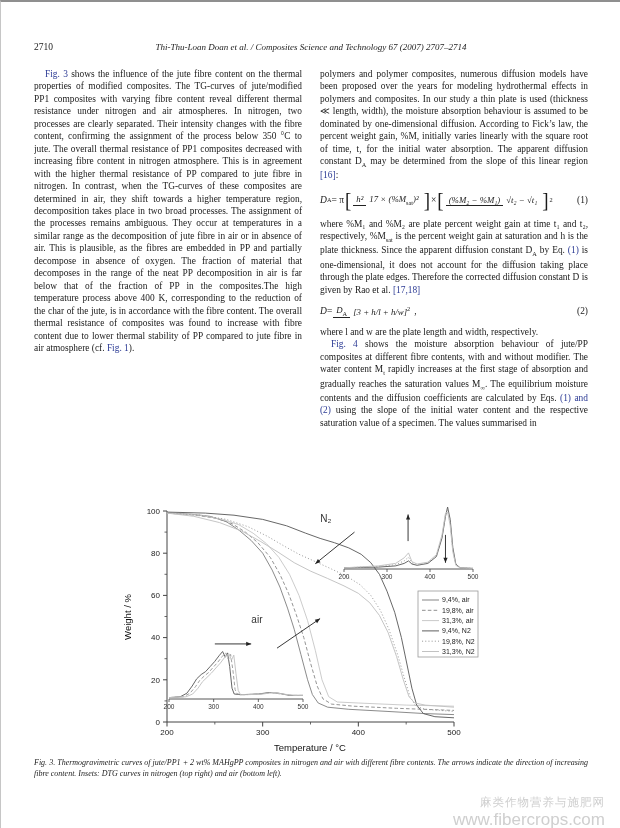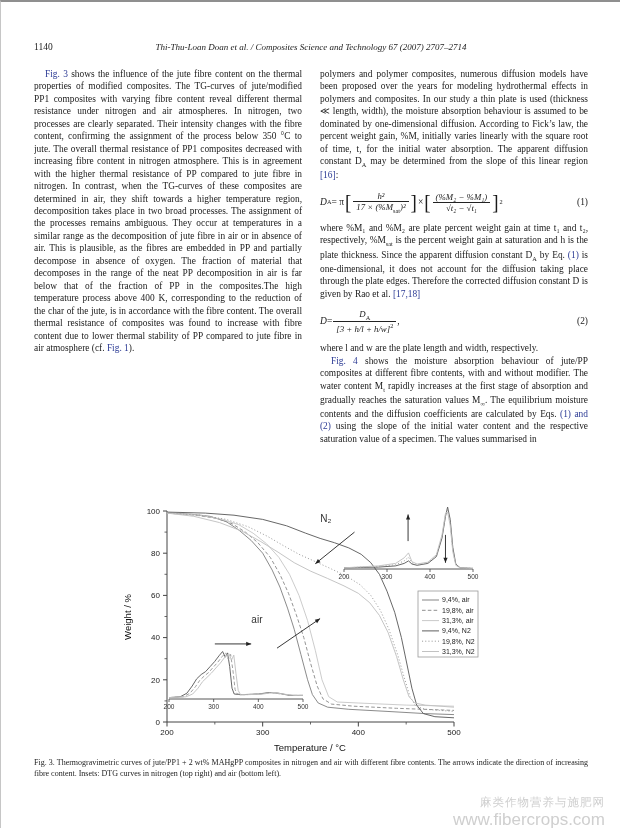--- a/index.html
+++ b/index.html
@@ -14,45 +14,45 @@
   h3.sec{font-size:9.4px;font-style:italic;font-weight:normal;margin:0 0 3px 0;text-align:left;}
   h3.sec2{margin-top:13px;}
   p.para{margin:0;}
   p.indent{text-indent:11px;}
   .ref-link{color:#2b3a94;}
   .var{font-style:italic;}
   sub{font-size:6.3px;}
   sup{font-size:6.3px;}
   .equation{display:flex;justify-content:space-between;align-items:center;margin:9px 0 8px 0;font-size:9.5px;text-align:left;}
   .eq-main{display:inline-flex;align-items:center;}
-  .frac{display:inline-flex;flex-direction:column;text-align:center;vertical-align:middle;margin:0 1px;font-size:8.8px;line-height:1.15;}
+  .frac{display:inline-flex;text-align:left;vertical-align:middle;margin:0 1px;font-size:8.8px;line-height:1.15;}
   .fr-num{border-bottom:0.8px solid #222;padding:0 3px;}
   .fr-den{padding:0 3px;}
   .big-bracket{font-size:19px;font-weight:300;transform:scaleY(1.05);margin:0 1px;line-height:1;}
   .eq-num{font-size:9.4px;}
   .figure-wrap{position:absolute;top:499px;left:110px;width:430px;height:258px;}
-  .fig-caption{position:absolute;top:755px;left:33px;width:554px;font-size:8px;line-height:1.42;text-align:justify;color:#222;}
+  .fig-caption{position:absolute;top:755px;left:33px;width:554px;font-size:8px;line-height:1.42;text-align:justify;color:#222;font-style:italic;}
   .watermark{position:absolute;top:794px;right:16px;text-align:right;
              font-family:"Liberation Sans","DejaVu Sans",sans-serif;line-height:1.2;}
   .wm1{font-size:11.5px;letter-spacing:1px;}
   .wm2{font-size:17px;}
   
   .tick{font:8px "Liberation Sans","DejaVu Sans",sans-serif;fill:#222;}
   .tick-small{font:6.5px "Liberation Sans","DejaVu Sans",sans-serif;fill:#333;}
   .axis-label{font:9.5px "Liberation Sans","DejaVu Sans",sans-serif;fill:#111;}
   .annot{font:10px "Liberation Sans","DejaVu Sans",sans-serif;fill:#333;}
   .legend-label{font:7px "Liberation Sans","DejaVu Sans",sans-serif;fill:#222;}
 </style>
 </head>
 <body>
 
 <div class="page">
 
   <div class="header-row">
-    <span class="page-number">1140</span>
+    <span class="page-number">2710</span>
     <span class="header-title">Thi-Thu-Loan Doan et al. / Composites Science and Technology 67 (2007) 2707–2714</span>
   </div>
 
   <div class="columns">
 
     <div class="col">
       <p class="para indent"><span class="ref-link" style="color: rgb(43, 58, 148);">Fig. 3</span><span> shows the influence of the jute fibre content on the thermal properties of modified composites. The TG-curves of jute/modified PP1 composites with varying fibre content reveal different thermal resistance under nitrogen and air atmospheres. In nitrogen, two processes are clearly separated. Their intensity changes with the fibre content, confirming the assignment of the process below 350 °C to jute. The overall thermal resistance of PP1 composites decreased with increasing fibre content in nitrogen atmosphere. This is in agreement with the higher thermal resistance of PP compared to jute fibre in nitrogen. In contrast, when the TG-curves of these composites are determined in air, they shift towards a higher temperature region, decomposition takes place in two broad processes. The assignment of the processes remains ambiguous. They occur at temperatures in a similar range as the decomposition of jute fibre in air or in absence of air. This is plausible, as the fibres are embedded in PP and partially decompose in absence of oxygen. The fraction of material that decomposes in the range of the neat PP decomposition in air is far below that of the fraction of PP in the composites.The high temperature process above 400 K, corresponding to the reduction of the char of the jute, is in accordance with the fibre content. The overall thermal resistance of composites was found to increase with fibre content due to lower thermal stability of PP compared to jute fibre in air atmosphere (cf. </span><span class="ref-link" style="color: rgb(43, 58, 148);">Fig. 1</span><span>).</span></p>
     </div>
 
     <div class="col">

